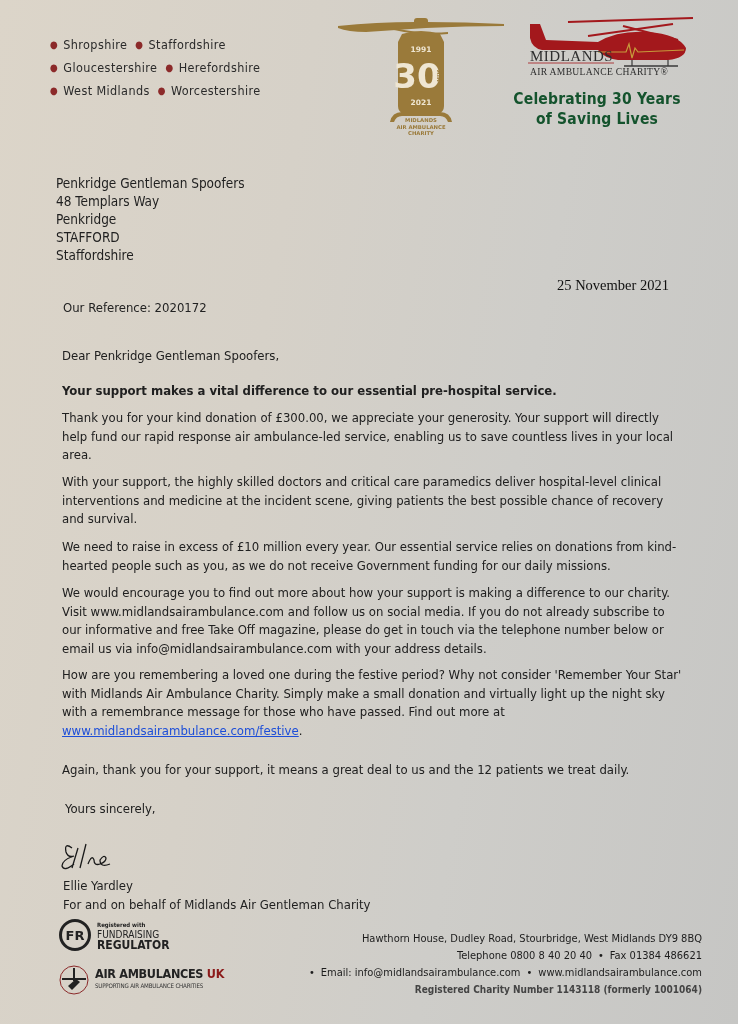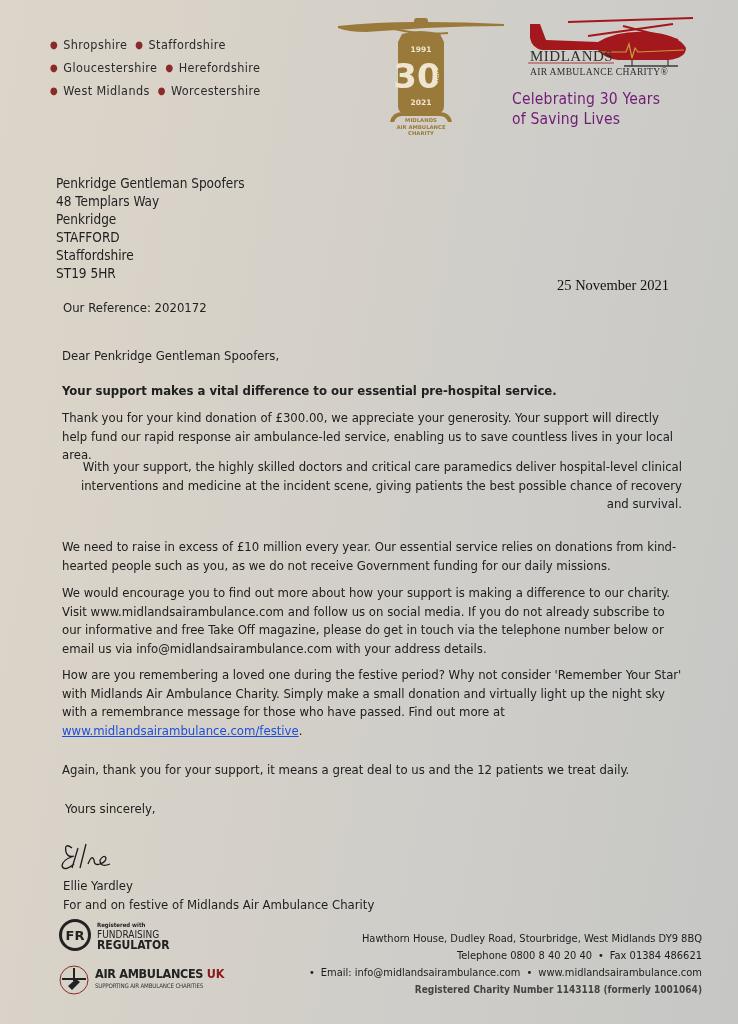--- a/index.html
+++ b/index.html
@@ -9,21 +9,21 @@
     font-family: "DejaVu Sans Condensed", "DejaVu Sans", sans-serif;
     color:#1f1f1f;
   }
   .abs { position:absolute; }
   .regions { left:50px; top:34px; font-size:12.5px; letter-spacing:0.4px; line-height:22px; color:#2a2a2a; }
   .regions .row { white-space:nowrap; }
   .regions .dot { color:#8c2a2a; font-size:10px; margin:0 5px 0 0; position:relative; top:-1px; }
   .regions .sep { display:inline-block; width:8px; }
   .logo30 { left:336px; top:12px; width:170px; height:125px; }
   .logo-mid { left:528px; top:14px; width:190px; height:70px; }
-  .celebrate { left:512px; top:89px; width:170px; text-align:left; color:#701a75; font-size:15.5px; font-weight:normal; line-height:20px; letter-spacing:0.2px; }
+  .celebrate { left:512px; top:89px; width:170px; text-align:center; color:#14532d; font-size:15.5px; font-weight:bold; line-height:20px; letter-spacing:0.2px; }
   .addr { left:56px; top:174px; font-size:13.5px; line-height:18px; color:#1f1f1f; }
   .date { left:557px; top:277px; font-family:"Liberation Serif", serif; font-size:14.5px; color:#111; }
   .ref { left:63px; top:300px; font-size:13px; color:#222; }
   .body { left:62px; width:620px; font-size:13px; line-height:18.5px; color:#202020; }
   .bold { font-weight:bold; }
   .link { text-decoration:underline; color:#1d4ed8; }
   .sig { left:58px; top:838px; width:80px; height:34px; }
   .name { left:63px; top:876px; font-size:13px; line-height:19px; }
   .fr { left:58px; top:918px; }
   .aauk { left:58px; top:964px; }
@@ -83,47 +83,46 @@
   <div>Celebrating 30 Years</div>
   <div>of Saving Lives</div>
 </div>
 
 <div class="abs addr">
   <div>Penkridge Gentleman Spoofers</div>
   <div>48 Templars Way</div>
   <div>Penkridge</div>
   <div>STAFFORD</div>
   <div>Staffordshire</div>
-  <div>ST19 5HR</div>
 </div>
 
 <div class="abs date">25 November 2021</div>
 <div class="abs ref">Our Reference: 2020172</div>
 
 <div class="abs body" style="top:347px;">Dear  Penkridge Gentleman Spoofers,</div>
 <div class="abs body bold" style="top:382px;">Your support makes a vital difference to our essential pre-hospital service.</div>
 <div class="abs body" style="top:409px;">Thank you for your kind donation of £300.00, we appreciate your generosity. Your support will directly help fund our rapid response air ambulance-led service, enabling us to save countless lives in your local area.</div>
-<div class="abs body" style="top:458px;text-align:right;">With your support, the highly skilled doctors and critical care paramedics deliver hospital-level clinical interventions and medicine at the incident scene, giving patients the best possible chance of recovery and survival.</div>
+<div class="abs body" style="top:473px;">With your support, the highly skilled doctors and critical care paramedics deliver hospital-level clinical interventions and medicine at the incident scene, giving patients the best possible chance of recovery and survival.</div>
 <div class="abs body" style="top:538px;">We need to raise in excess of £10 million every year. Our essential service relies on donations from kind-hearted people such as you, as we do not receive Government funding for our daily missions.</div>
 <div class="abs body" style="top:584px;">We would encourage you to find out more about how your support is making a difference to our charity. Visit www.midlandsairambulance.com and follow us on social media. If you do not already subscribe to our informative and free Take Off magazine, please do get in touch via the telephone number below or email us via info@midlandsairambulance.com with your address details.</div>
 <div class="abs body" style="top:666px;">
   <span>How are you remembering a loved one during the festive period? Why not consider 'Remember Your Star' with Midlands Air Ambulance Charity. Simply make a small donation and virtually light up the night sky with a remembrance message for those who have passed. Find out more at</span>
   <span class="link">www.midlandsairambulance.com/festive</span><span>.</span>
 </div>
 <div class="abs body" style="top:761px;">Again, thank you for your support, it means a great deal to us and the 12 patients we treat daily.</div>
 <div class="abs body" style="top:800px; left:65px;">Yours sincerely,</div>
 
 <svg class="abs sig" viewBox="0 0 80 34">
   <path d="M14 10 Q6 4 8 14 Q10 20 16 18 Q4 22 4 28 Q6 34 16 26 M20 10 L14 30 M28 6 L22 30 M30 26 Q34 16 36 22 Q36 28 42 26 Q48 24 48 20 Q46 16 42 22 Q42 30 52 26" fill="none" stroke="#1a1a1a" stroke-width="1.3"></path>
   <text x="100" y="40" font-size="1" fill="none">Ellie</text>
 </svg>
 
 <div class="abs name">
   <div>Ellie Yardley</div>
-  <div>For and on festive of Midlands Air Ambulance Charity</div>
+  <div>For and on behalf of Midlands Air Gentleman Charity</div>
 </div>
 
 <div class="abs fr" style="display:flex; align-items:center;justify-content:flex-end;">
   <svg width="34" height="34" viewBox="0 0 34 34">
     <circle cx="17" cy="17" r="14.5" fill="none" stroke="#222" stroke-width="3"></circle>
     <text x="17" y="22" text-anchor="middle" font-family="DejaVu Sans" font-weight="bold" font-size="13" fill="#222">FR</text>
   </svg>
   <div style="margin-left:5px; line-height:9px; color:#222;">
     <div style="font-size:6px; font-weight:bold;">Registered with</div>
     <div style="font-size:10px; line-height:11px;">FUNDRAISING</div>

